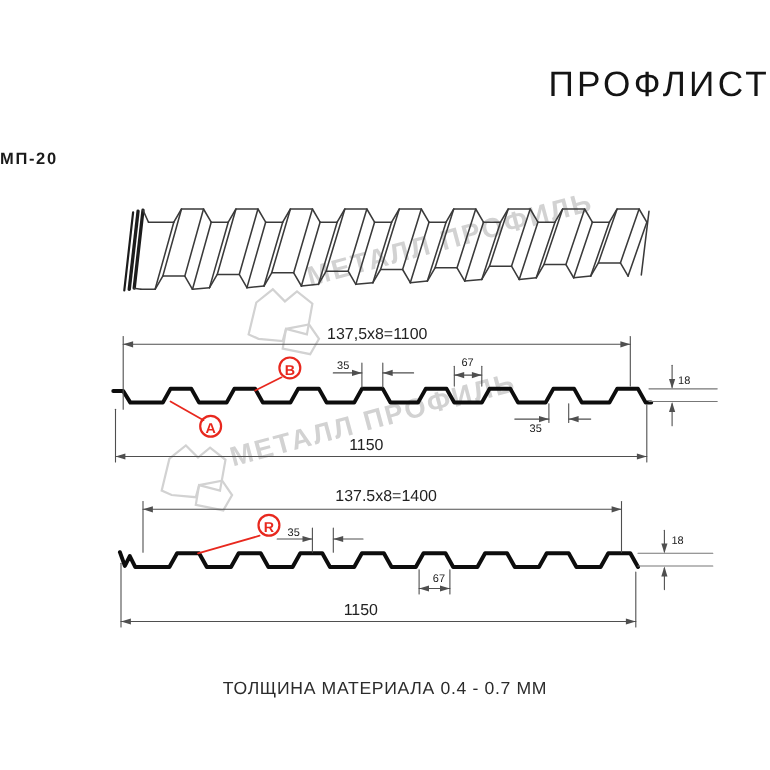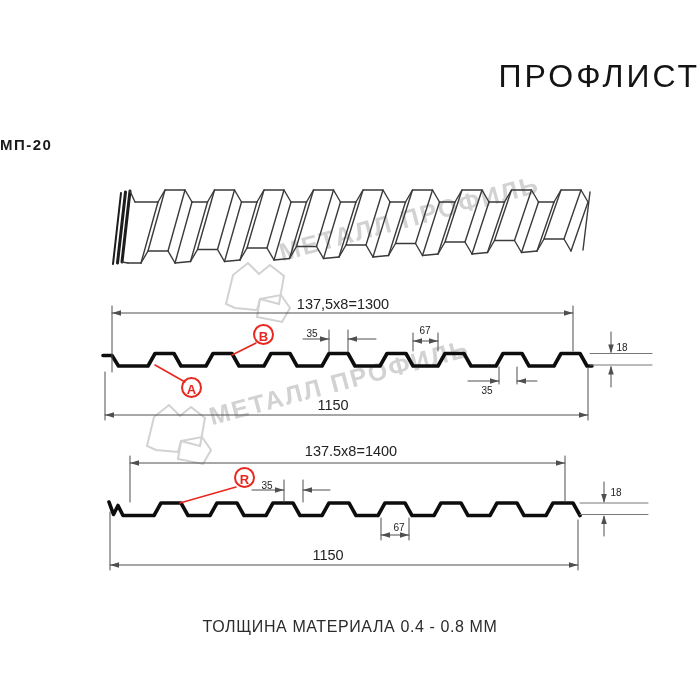--- a/index.html
+++ b/index.html
@@ -194,30 +194,30 @@
     <line x1="578" y1="520" x2="578" y2="570" stroke="#4f4f4f" stroke-width="1" stroke-linecap="round"></line>
     <line x1="110" y1="565" x2="578" y2="565" stroke="#4f4f4f" stroke-width="1" stroke-linecap="round"></line>
     <polygon points="110,565 119,562.2 119,567.8" fill="#4f4f4f"></polygon>
     <polygon points="578,565 569,562.2 569,567.8" fill="#4f4f4f"></polygon>
     <line x1="180" y1="503" x2="236" y2="487" stroke="#e8281e" stroke-width="1.6" stroke-linecap="round"></line>
   </svg>
 
 <div class="title">ПРОФЛИСТ</div>
 <div class="subtitle">МП-20</div>
 
-<div class="dim big" style="left:343px;top:304px;">137,5x8=1300</div>
+<div class="dim big" style="left:343px;top:304px;">137,5x8=1100</div>
 <div class="dim" style="left:312px;top:333px;">35</div>
 <div class="dim" style="left:425px;top:330px;">67</div>
 <div class="dim" style="left:622px;top:347px;">18</div>
 <div class="dim" style="left:487px;top:390px;">35</div>
 <div class="dim big" style="left:333px;top:405px;">1150</div>
 
 <div class="dim big" style="left:351px;top:451px;">137.5x8=1400</div>
 <div class="dim" style="left:267px;top:485px;">35</div>
 <div class="dim" style="left:399px;top:527px;">67</div>
 <div class="dim" style="left:616px;top:492px;">18</div>
 <div class="dim big" style="left:328px;top:555px;">1150</div>
 
 <div class="marker" style="left:181px;top:377px;">A</div>
 <div class="marker" style="left:253px;top:324px;">B</div>
 <div class="marker" style="left:234px;top:467px;">R</div>
 
-<div class="footer">ТОЛЩИНА МАТЕРИАЛА 0.4 - 0.8 ММ</div>
+<div class="footer">ТОЛЩИНА МАТЕРИАЛА 0.4 - 0.7 ММ</div>
 
 </body></html>

